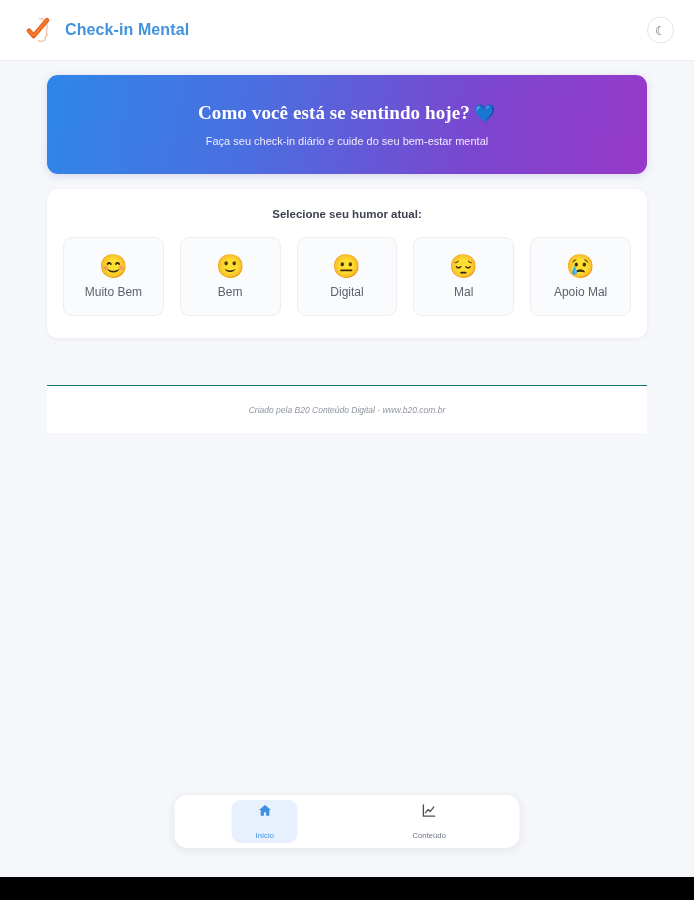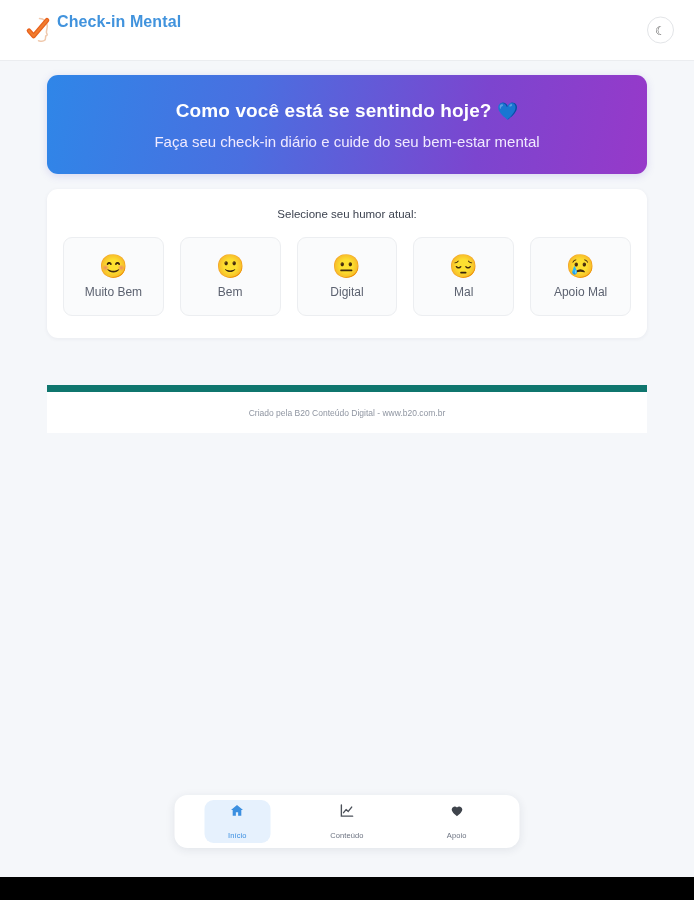--- a/index.html
+++ b/index.html
@@ -23,21 +23,22 @@
     background: #ffffff;
     display: flex;
     align-items: center;
     padding: 0 22px 0 20px;
     border-bottom: 1px solid #ebedf0;
     position: relative;
   }
 
   .brand {
     display: flex;
-    gap: 3px;
+    align-items: center;
+    gap: 11px;
   }
 
   .brand-logo {
     width: 34px;
     height: 34px;
     display: block;
   }
 
   .brand-title {
     font-size: 16px;
@@ -85,43 +86,44 @@
     gap: 11px;
     box-shadow: 0 2px 8px rgba(90, 80, 200, .18);
   }
 
   .hero-title {
     font-size: 19px;
     font-weight: bold;
     color: #ffffff;
     text-align: left;
     letter-spacing: .1px;
+    font-family: Liberation Serif, serif;
   }
   .hero-title .heart-emoji { font-size: 17px; }
 
   .hero-subtitle {
-    font-size: 15px;
+    font-size: 11px;
     color: #f0eaff;
     text-align: center;
     font-weight: normal;
   }
 
   
   .mood-card {
     margin-top: 15px;
     background: #ffffff;
     border-radius: 11px;
     padding: 19px 16px 22px 16px;
     box-shadow: 0 1px 4px rgba(30, 40, 70, .06);
   }
 
   .mood-prompt {
     text-align: center;
     font-size: 11.5px;
-    font-weight: normal;
+    font-weight: bold;
     color: #3d4350;
     margin-bottom: 17px;
   }
 
   .mood-options {
     display: flex;
     gap: 16px;
     justify-content: center;
   }
 
@@ -147,25 +149,26 @@
   .mood-label {
     font-size: 12px;
     color: #5c6270;
     text-align: center;
   }
 
   
   .site-footer {
     margin-top: 47px;
     background: #ffffff;
-    border-top: 7px solid #0f766e;
+    border-top: 1px solid #0f766e;
     height: 48px;
     display: flex;
     align-items: center;
     justify-content: center;
+    font-style: italic;
   }
 
   .footer-credit {
     font-size: 8.5px;
     color: #8f95a1;
     text-align: center;
   }
 
   
   .bottom-nav {
@@ -308,25 +311,17 @@
   <div class="nav-item">
     <span class="nav-icon">
       <svg width="15" height="15" viewBox="0 0 24 24" xmlns="http://www.w3.org/2000/svg">
         <path d="M3 3v18h18" fill="none" stroke="#4b5059" stroke-width="2.2" stroke-linecap="round"></path>
         <path d="M6.5 15.5l4-5 3.5 3 5.5-7" fill="none" stroke="#4b5059" stroke-width="2.2" stroke-linecap="round" stroke-linejoin="round"></path>
       </svg>
     </span>
     <span class="nav-label">Conteúdo</span>
   </div>
 
-  <div class="nav-item">
-    <span class="nav-icon">
-      <svg width="15" height="15" viewBox="0 0 24 24" fill="#3f444c" xmlns="http://www.w3.org/2000/svg">
-        <path d="M12 21s-8.5-5.4-8.5-11A4.9 4.9 0 0 1 12 7.3 4.9 4.9 0 0 1 20.5 10c0 5.6-8.5 11-8.5 11z"></path>
-      </svg>
-    </span>
-    <span class="nav-label">Apoio</span>
-  </div>
 
 
 </div>
 
 <div class="system-bar"></div>
 
 </body></html>

